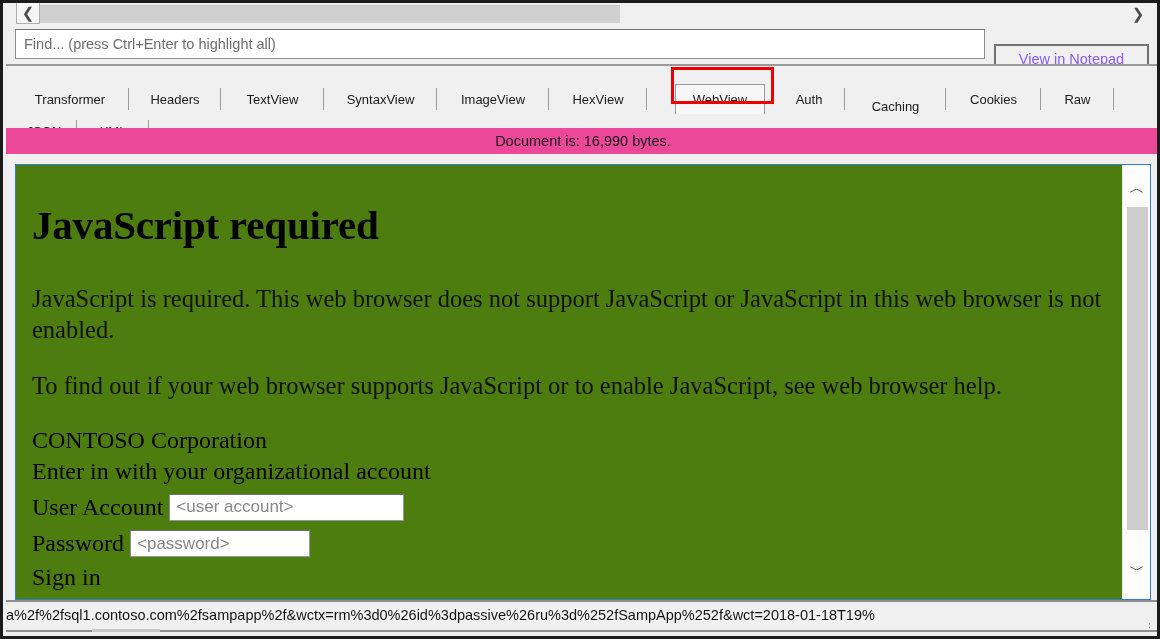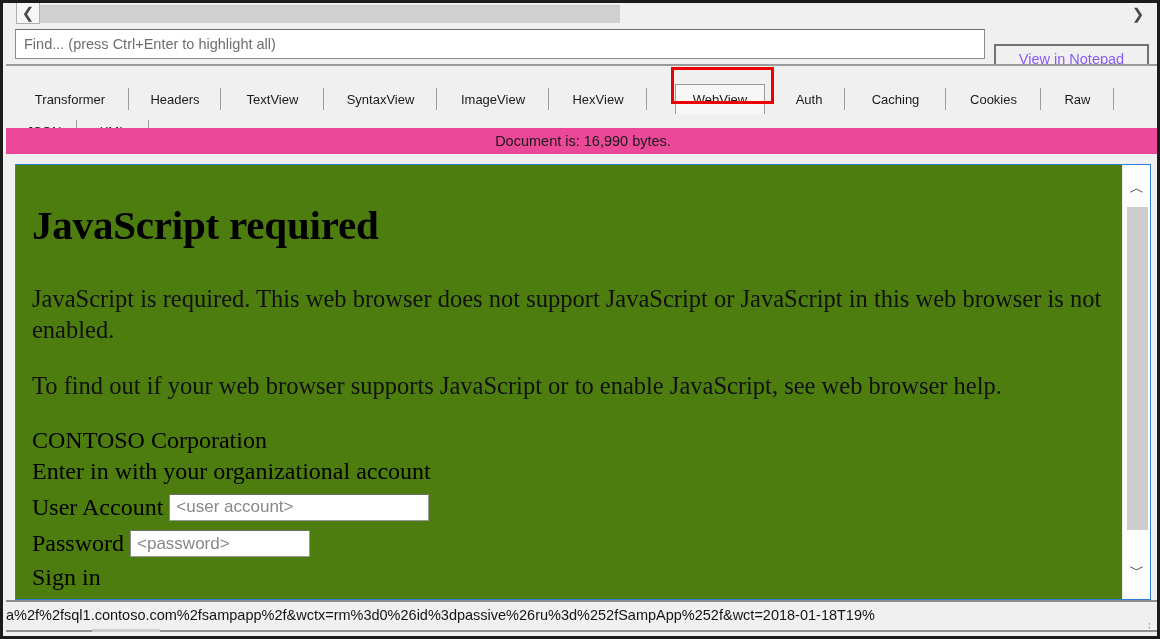--- a/index.html
+++ b/index.html
@@ -258,21 +258,21 @@
     border-top-color: #6d6d6d;
     border-left-color: #8d8d8d;
     display: flex;
     align-items: center;
     padding-left: 6px;
     font-family: "Liberation Sans", sans-serif;
     font-size: 17px;
     color: #888888;
     cursor: text;
   }
-  .txtbox.user { width: 260px; }
+  .txtbox.user { width: 235px; }
   .txtbox.pass { width: 180px; }
   .signin-line {
     font-size: 24px;
     margin-top: 3px;
   }
   .copy-line {
     font-size: 24px;
     margin-top: 2px;
     height: 12px;
     overflow: hidden;
@@ -408,21 +408,21 @@
         <span>HexView</span>
         <span class="sep"></span>
       </div>
       <div class="tab selected" style="left:669px;width:90px;">
         <span>WebView</span>
       </div>
       <div class="tab" style="left:767px;width:72px;">
         <span>Auth</span>
         <span class="sep"></span>
       </div>
-      <div class="tab" style="left:839px;width:101px;">
+      <div class="tab" style="left:839px;width:101px;align-items:flex-end;">
         <span>Caching</span>
         <span class="sep"></span>
       </div>
       <div class="tab" style="left:940px;width:95px;">
         <span>Cookies</span>
         <span class="sep"></span>
       </div>
       <div class="tab" style="left:1035px;width:73px;">
         <span>Raw</span>
         <span class="sep"></span>

